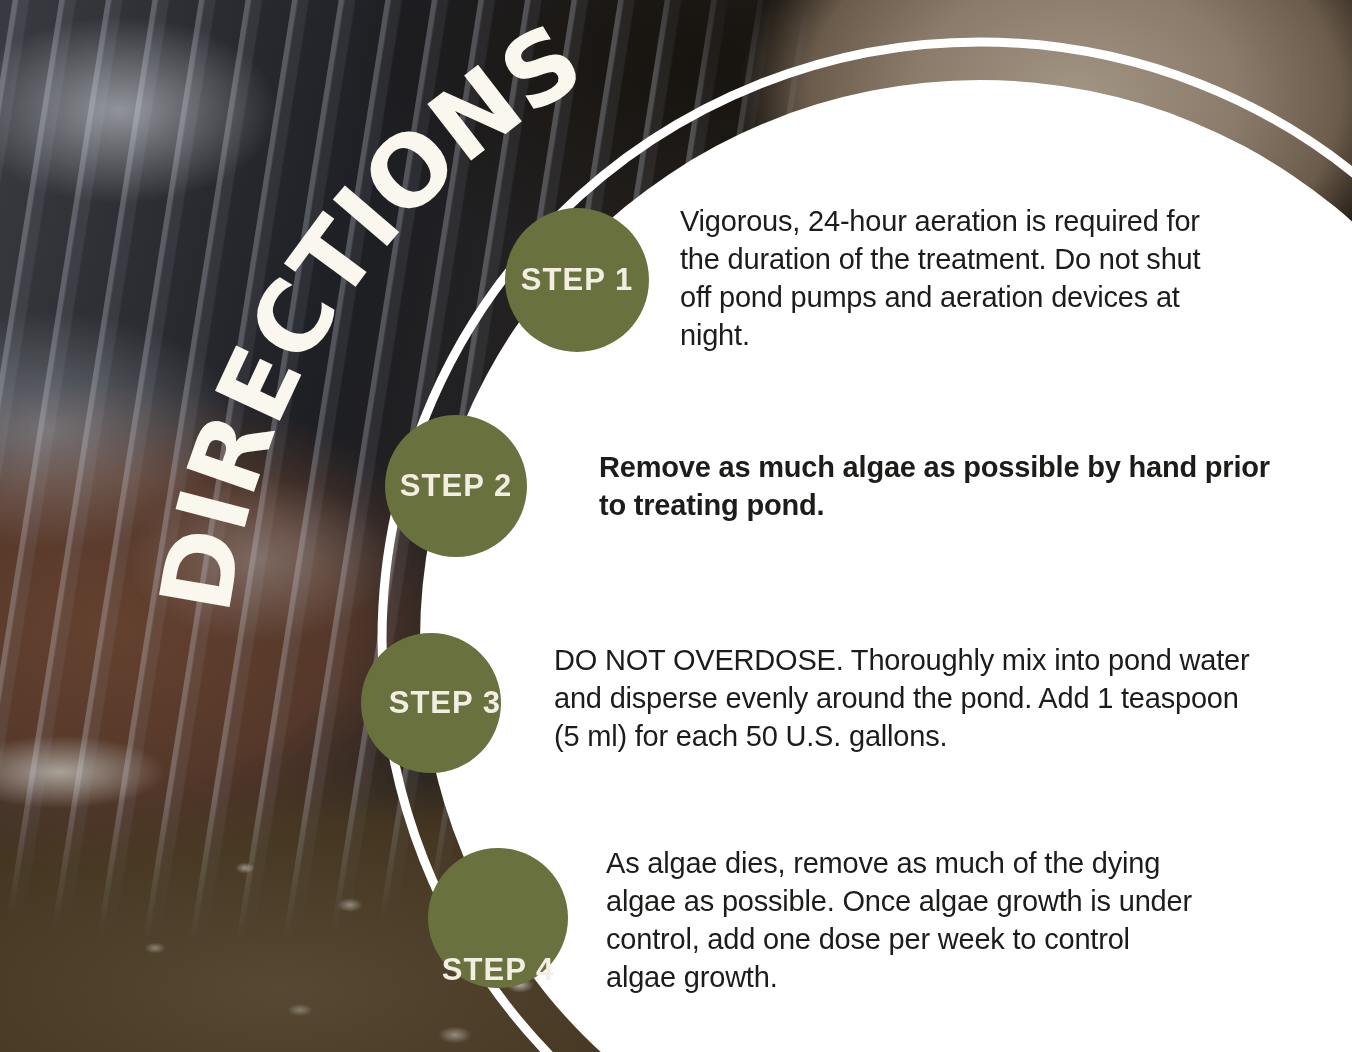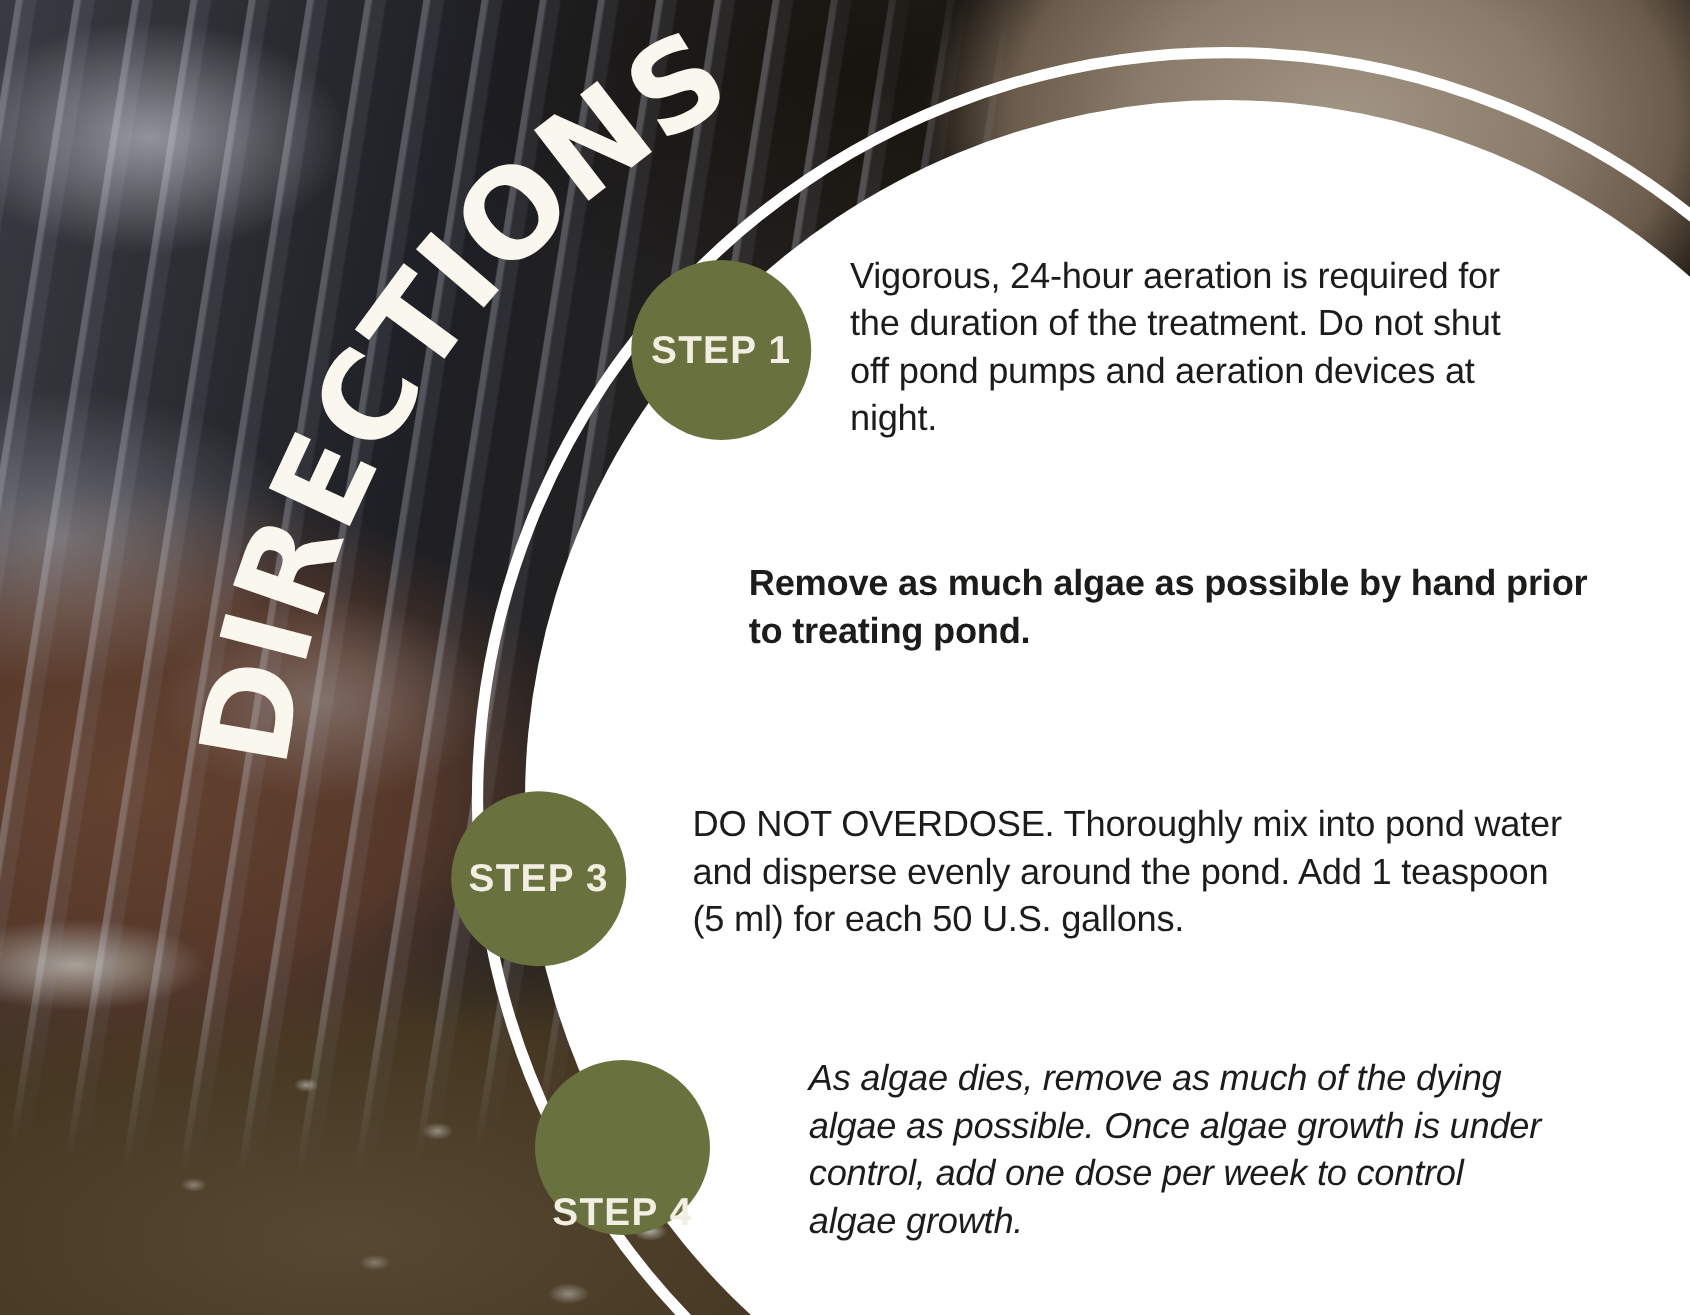--- a/index.html
+++ b/index.html
@@ -61,35 +61,35 @@
   }
   .badge span{
     color:#f2efe2;
     font-weight:700;
     font-size:31px;
     letter-spacing:1px;
     white-space:nowrap;
   }
   .b1{left:505px;top:208px;width:144px;height:144px;}
   .b2{left:385px;top:415px;width:142px;height:142px;}
-  .b3{left:361px;top:633px;width:140px;height:140px;}
+  .b3{left:361px;top:633px;width:140px;height:140px;justify-content:flex-end;}
   .b4{left:428px;top:848px;width:140px;height:140px;align-items:flex-end;}
   
   .step-text{
     position:absolute;
     color:var(--ink,#1d1c1a);
     font-size:29px;
     line-height:38px;
     letter-spacing:-0.2px;
     white-space:pre-line;
   }
   .t1{left:680px;top:202px;width:680px;}
   .t2{left:599px;top:448px;width:720px;font-weight:bold;}
   .t3{left:554px;top:641px;width:800px;}
-  .t4{left:647px;top:844px;width:700px;font-style:italic;}
+  .t4{left:606px;top:844px;width:700px;}
 </style>
 </head>
 <body>
 
 <div id="canvas" style="--olive: #69713f; --ink: #1d1c1a;">
 
   <div class="photo"></div>
   <div class="streaks"></div>
   <div class="glints"></div>
 
@@ -103,20 +103,23 @@
       <path id="titleArc" d="M 225 672 A 700 700 0 0 1 640 55" fill="none"></path>
     </defs>
     <text font-family="DejaVu Sans, sans-serif" font-size="98" font-weight="bold" fill="#faf7ee" letter-spacing="0">
       <textPath href="#titleArc" startOffset="50%" text-anchor="middle">DIRECTIONS</textPath>
     </text>
   </svg>
 
   <div class="badge b1">
     <span>STEP 1</span>
   </div>
+  <div class="badge b2">
+    <span>STEP 2</span>
+  </div>
   <div class="badge b3">
     <span>STEP 3</span>
   </div>
   <div class="badge b4">
     <span>STEP 4</span>
   </div>
 
   <div class="step-text t1">Vigorous, 24-hour aeration is required for
 the duration of the treatment. Do not shut
 off pond pumps and aeration devices at

